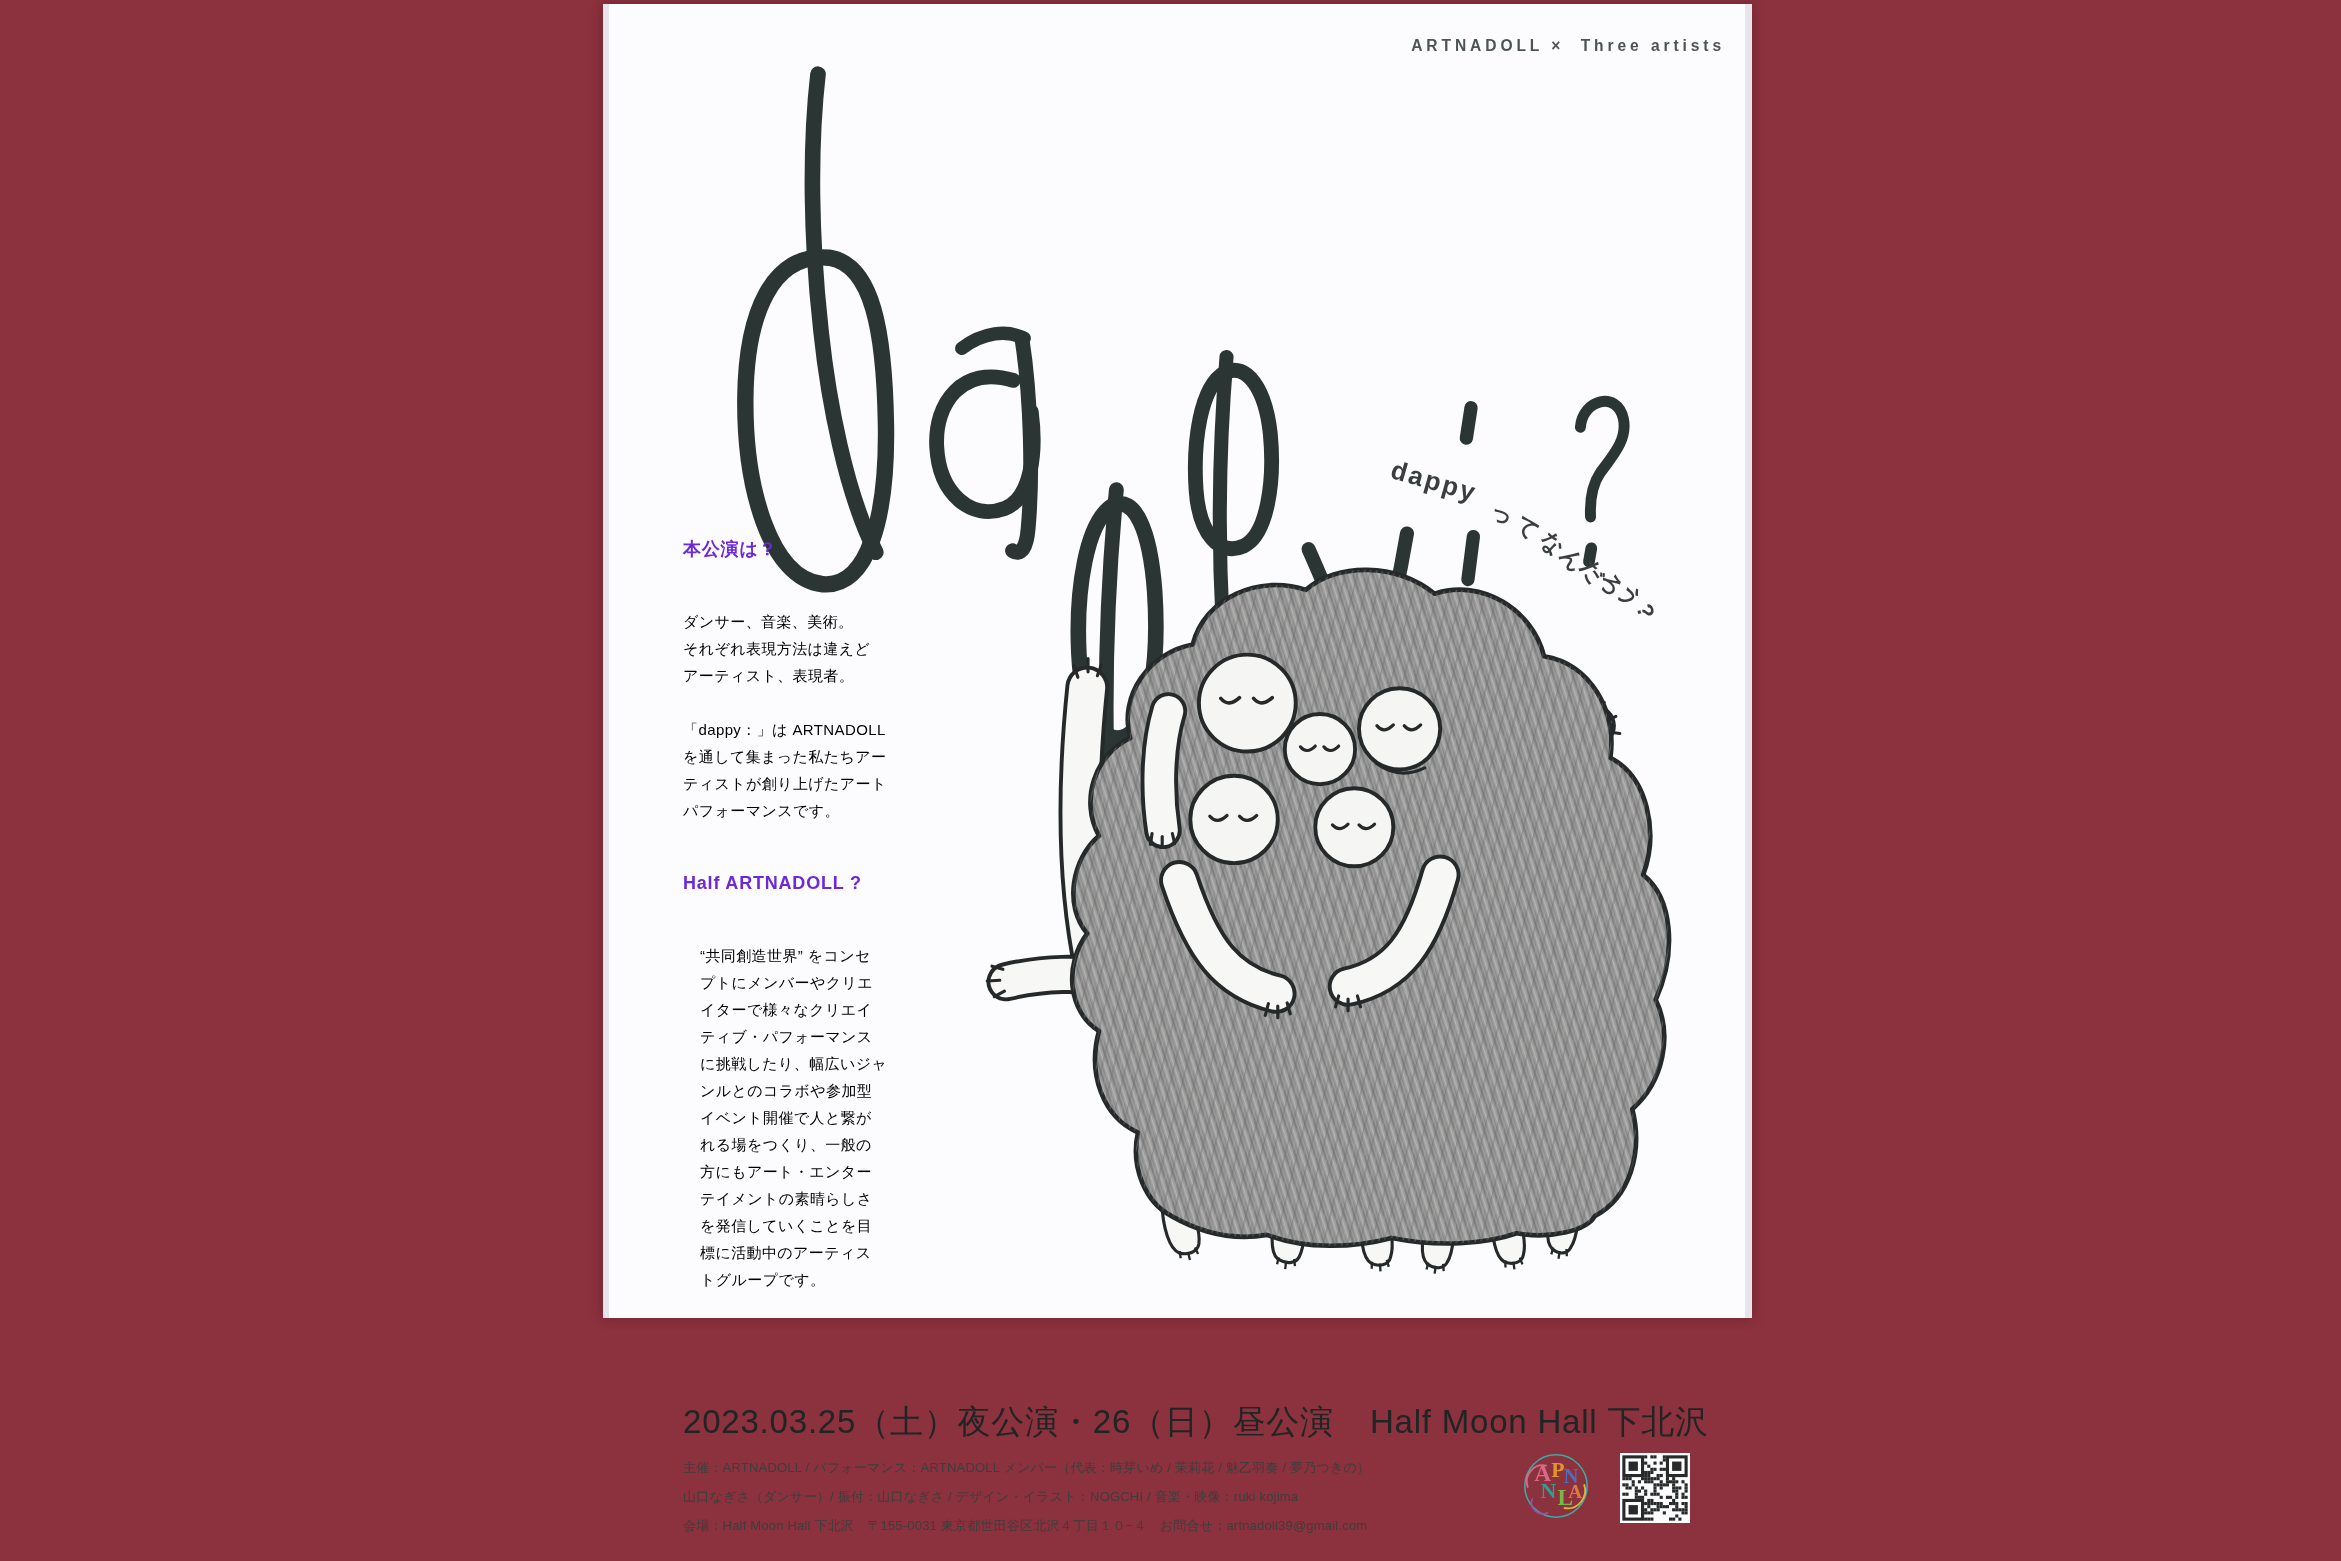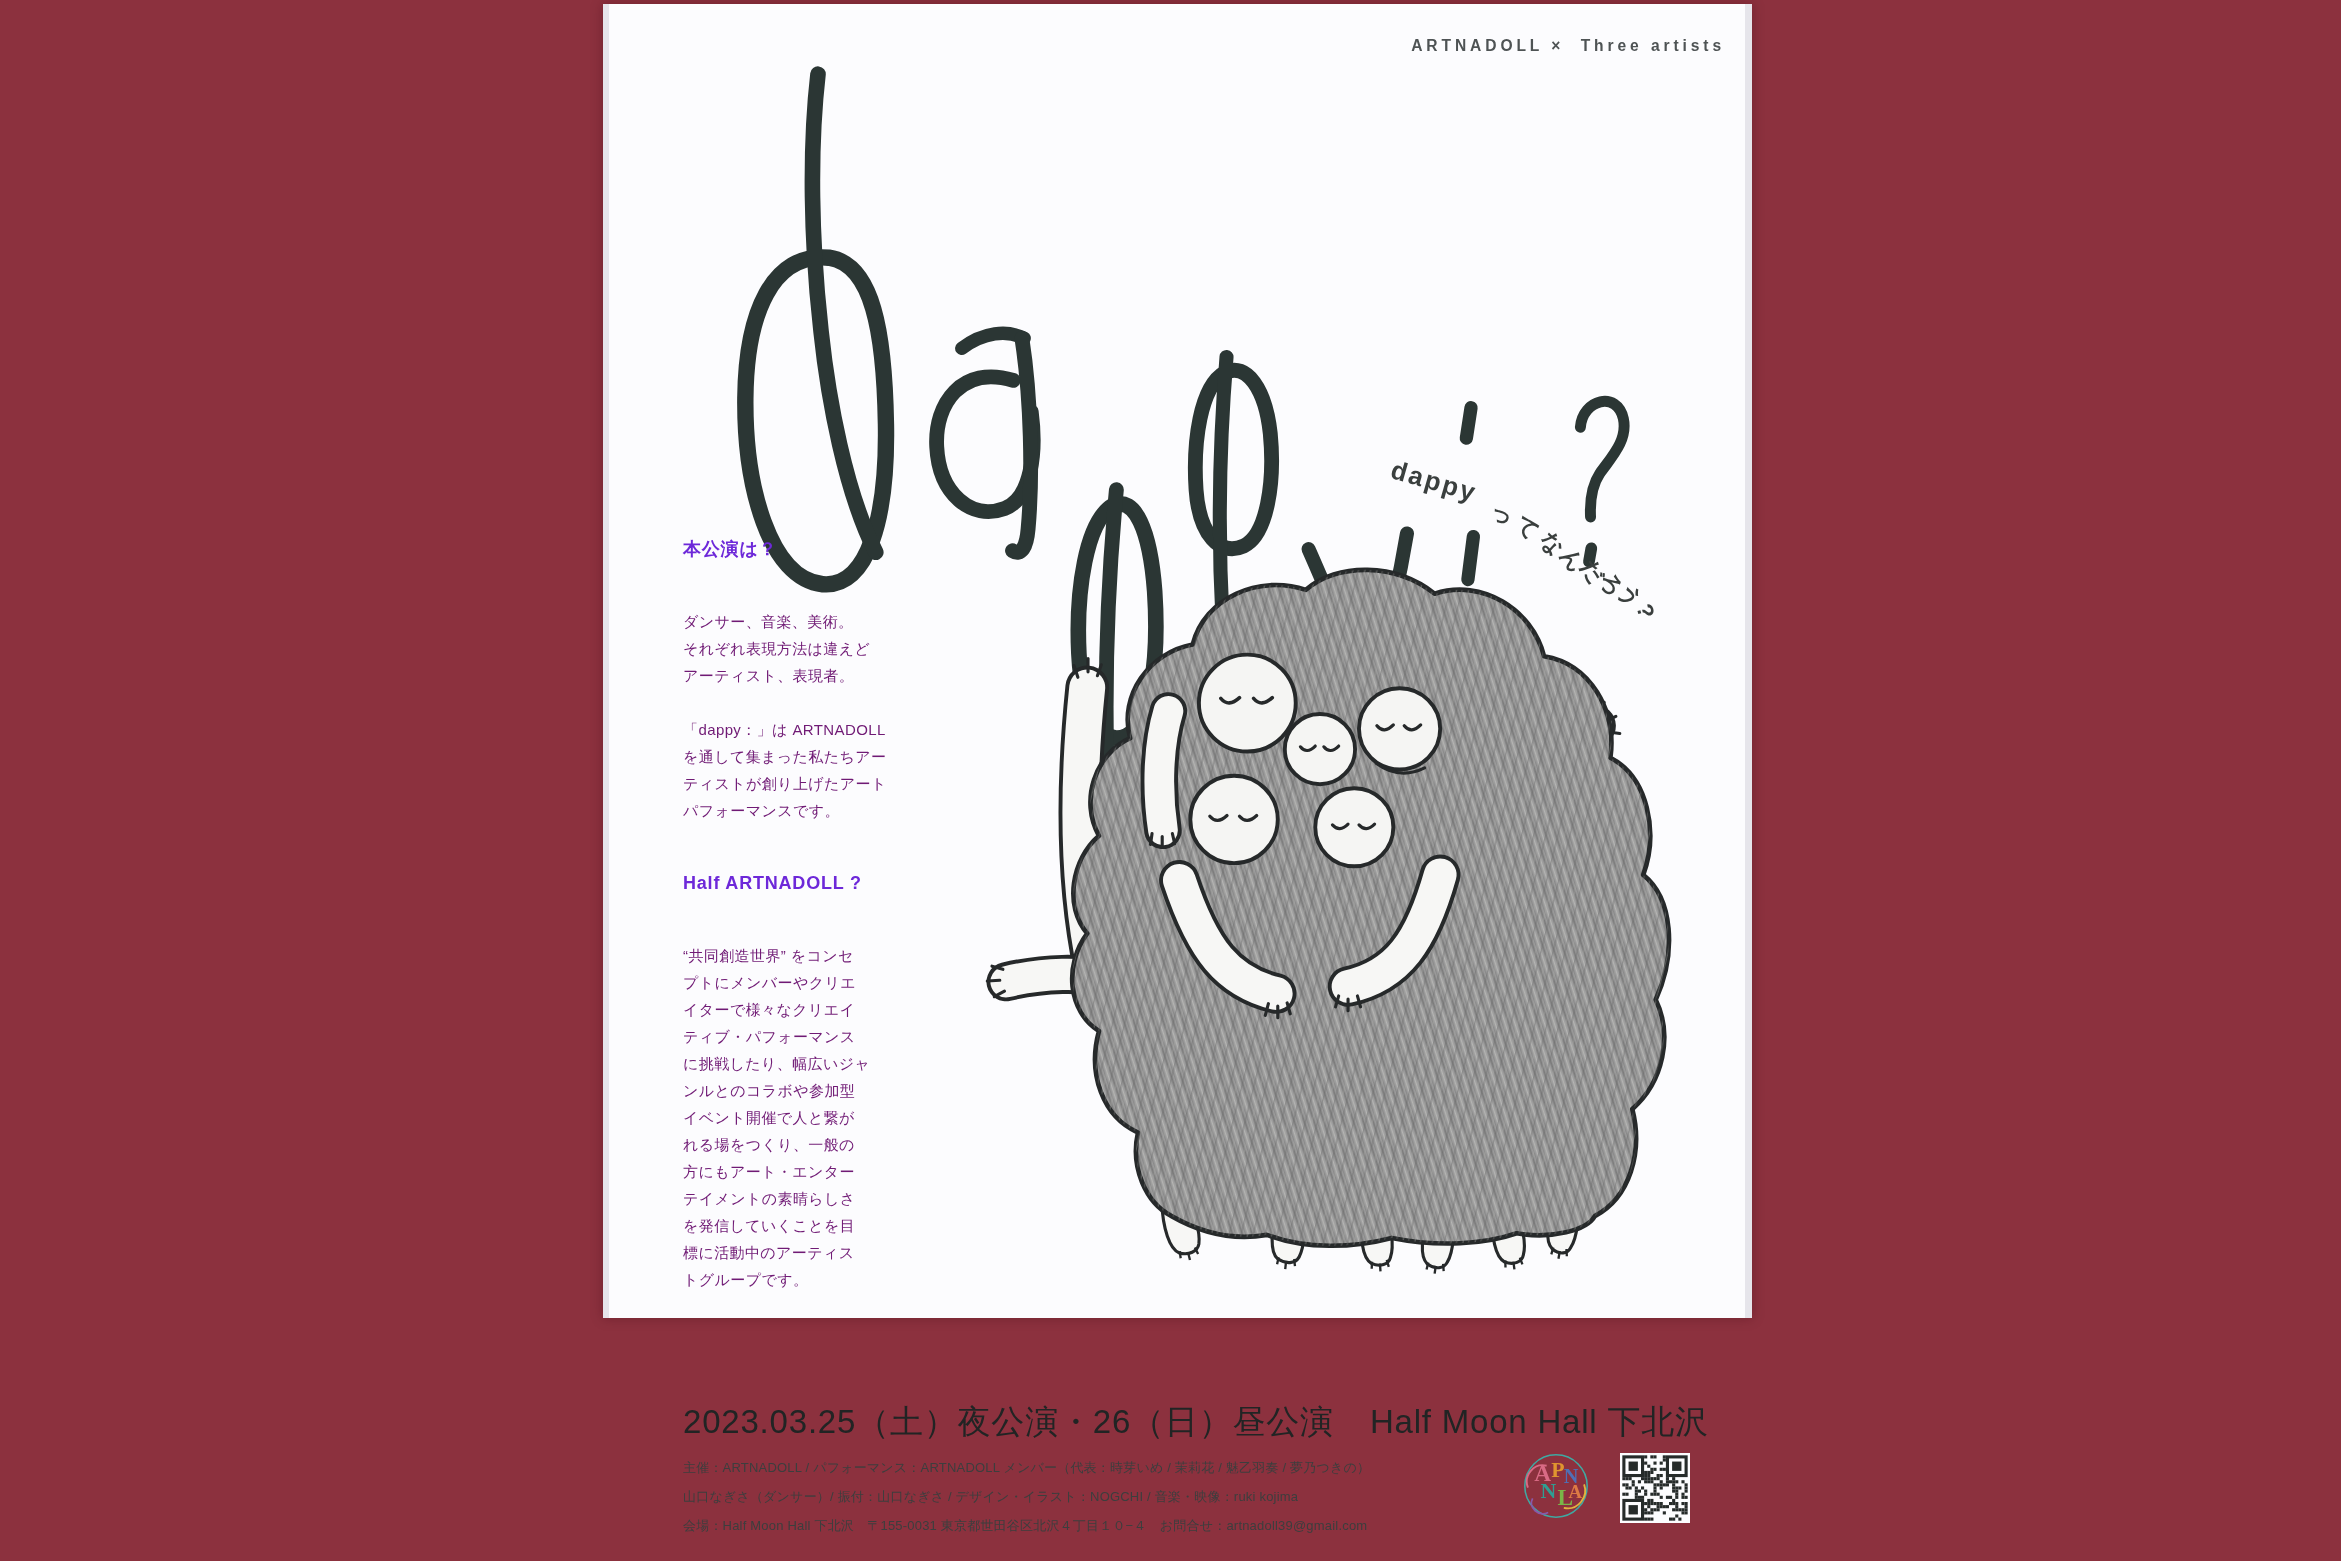--- a/index.html
+++ b/index.html
@@ -23,26 +23,26 @@
   .sr{position:absolute;width:0.8px;height:0.8px;overflow:hidden;clip:rect(0 0 0 0);}
   .col{
     position:absolute;left:74px;width:258px;color:#4c4c4c;
   }
   .col h3{
     margin:0 0 0 0;font-size:18px;color:#6d28d9;letter-spacing:0.8px;
     font-weight:bold;white-space:pre;
   }
   .col .body{
     font-size:15px;line-height:27px;white-space:pre;letter-spacing:0.4px;
-    color:#701a75;
+    color:#000000;
   }
   .about{top:533px;}
   .about .body{margin-top:47px;}
   .what{top:869px;}
-  .what .body{margin-top:48px;}
+  .what .body{margin-top:48px;margin-left:17px;}
   .arc{position:absolute;left:0;top:0;pointer-events:none;}
   .arc span{
     position:absolute;color:#3a3f3e;font-size:22.6px;font-weight:bold;
     transform-origin:center center;white-space:pre;
   }
   .arc .latin{font-size:26px;letter-spacing:2.3px;}
   .creature{position:absolute;left:361px;top:539px;pointer-events:none;}
   .dateline{
     position:absolute;left:74px;top:1396px;width:1031px;
     display:flex;align-items:baseline;gap:36px;

